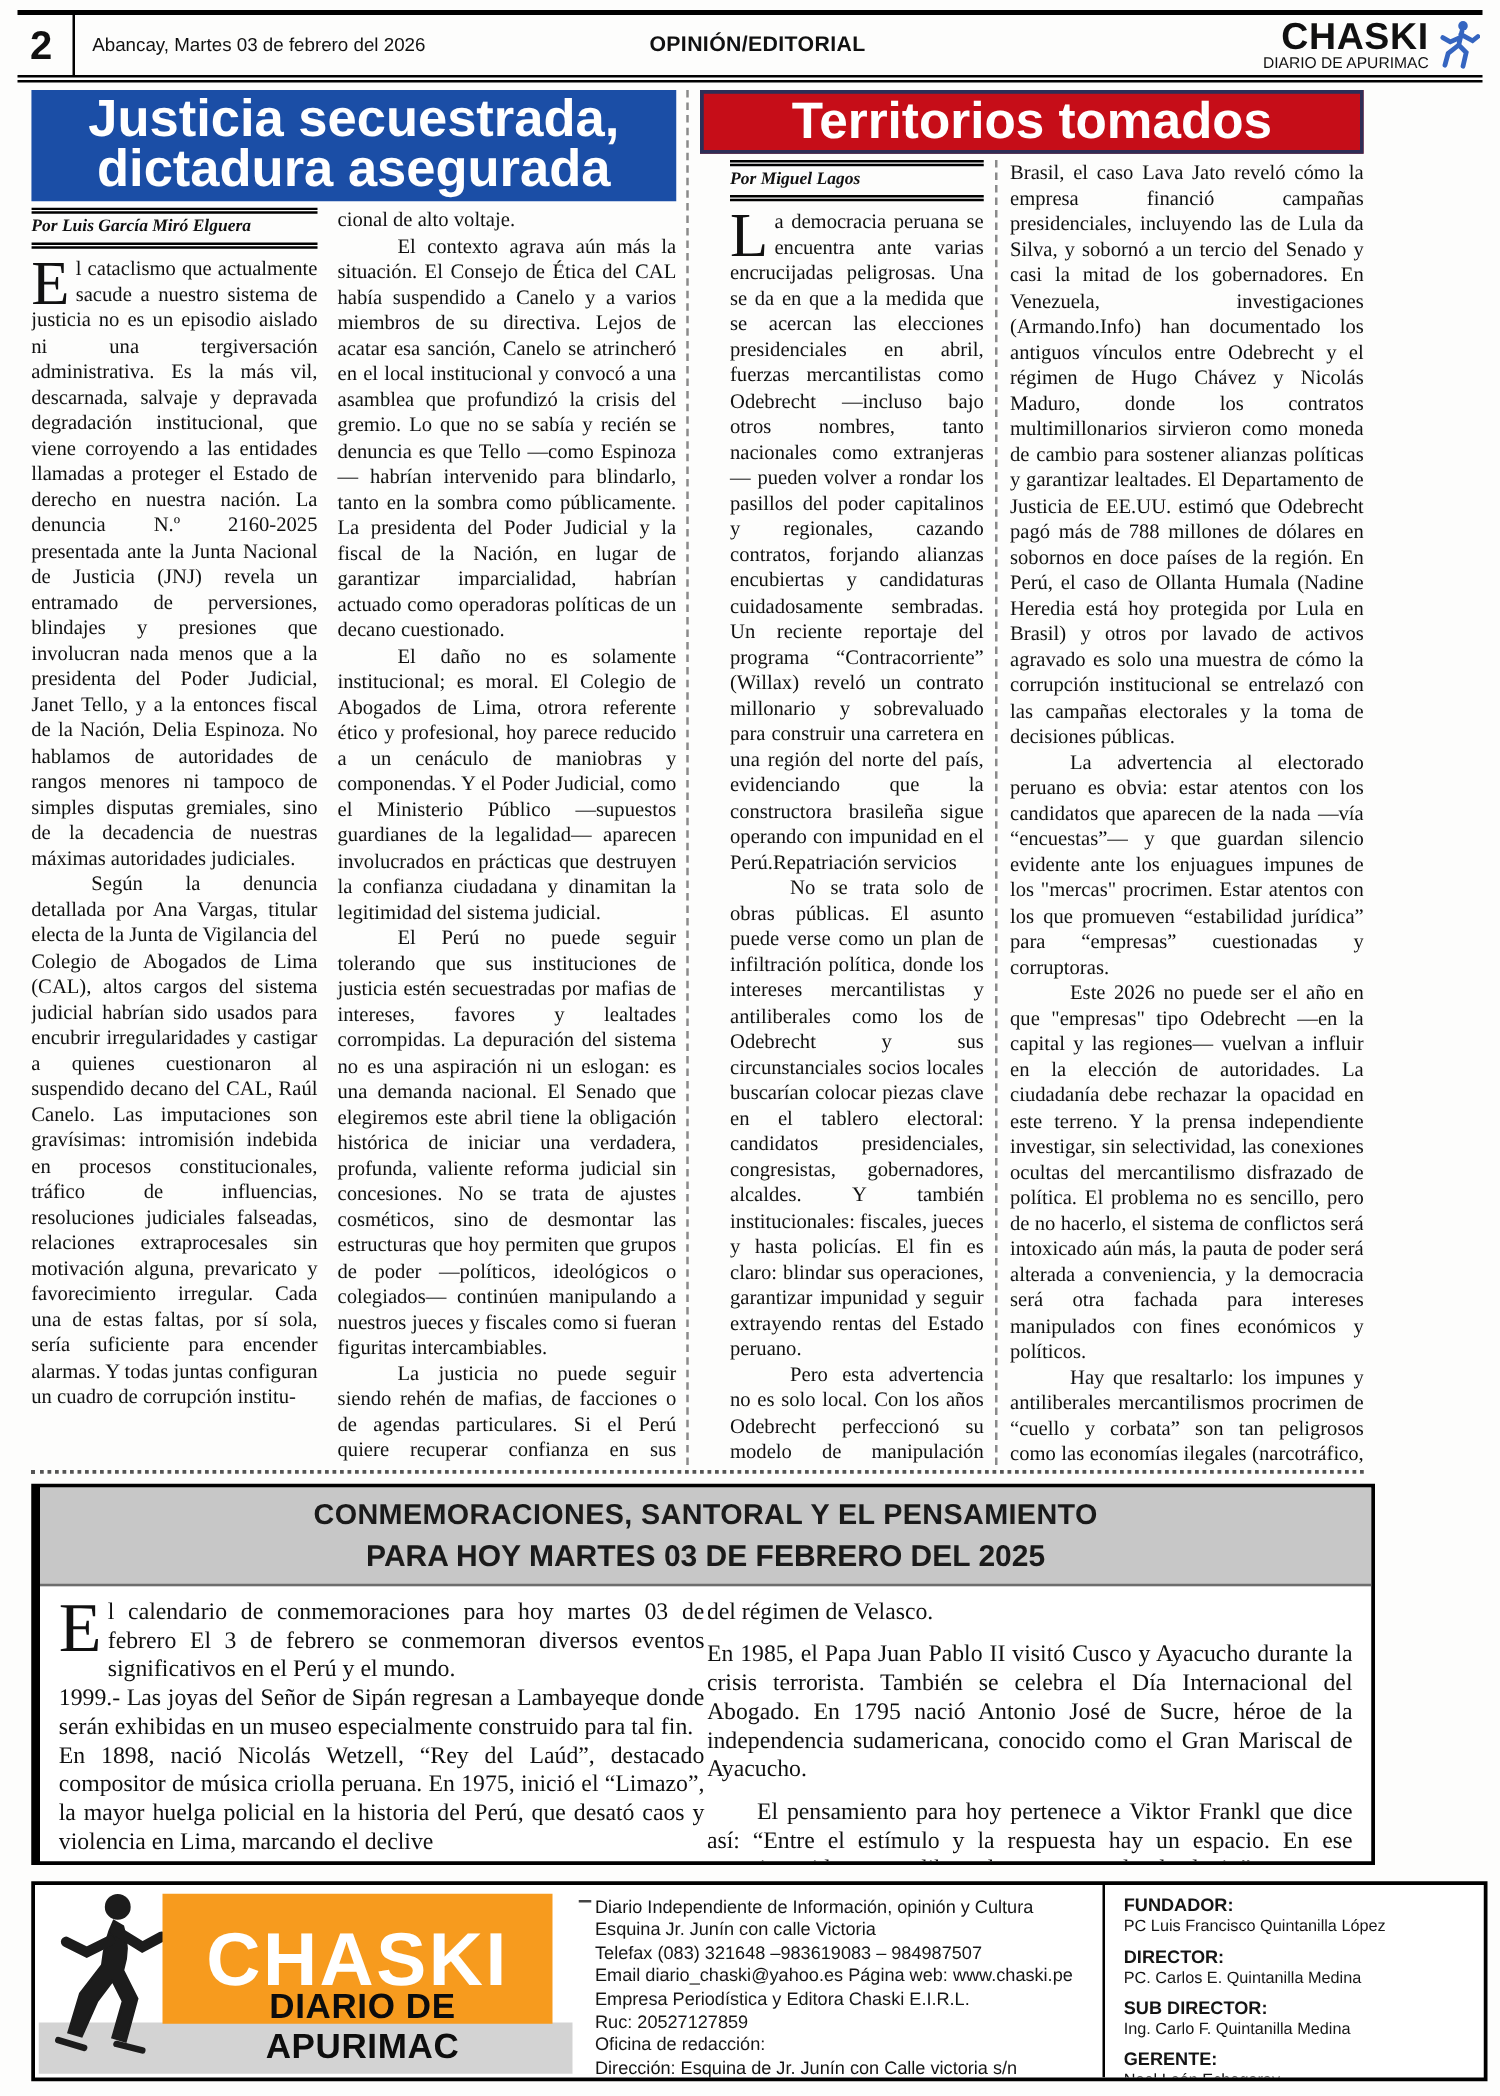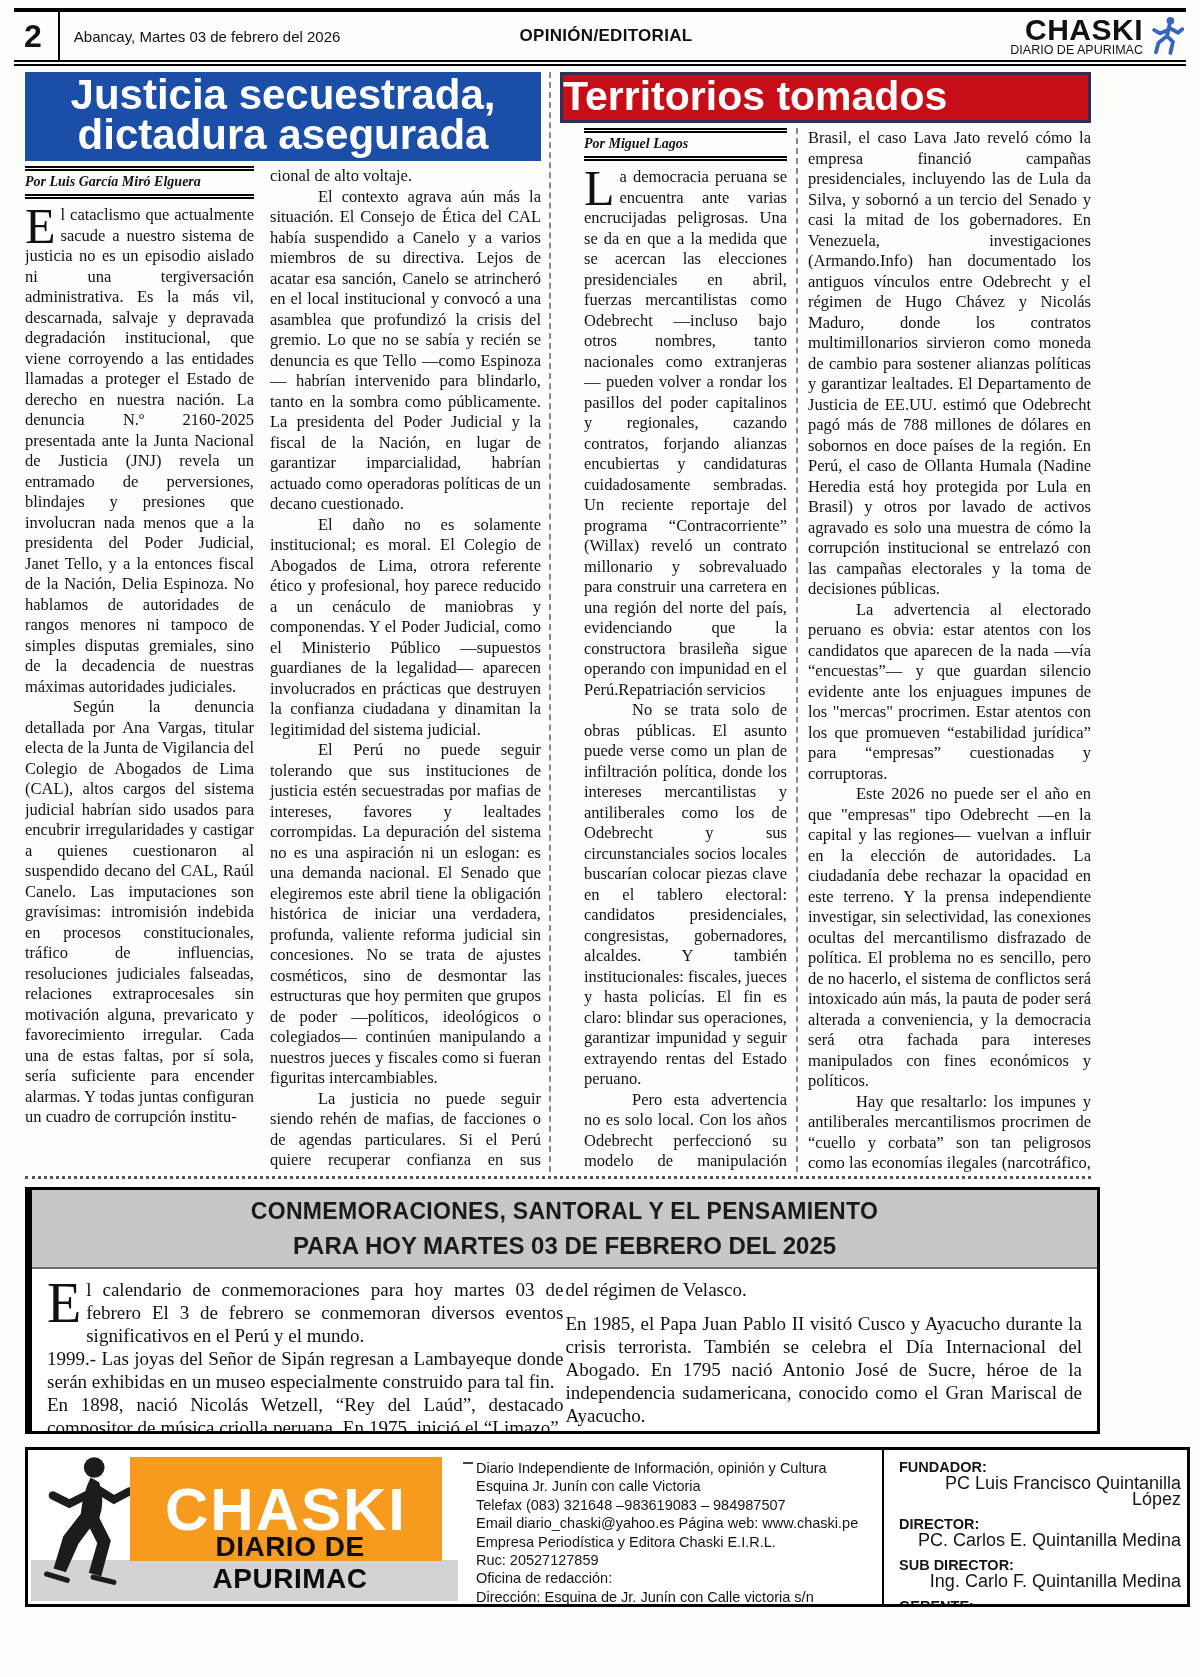--- a/index.html
+++ b/index.html
@@ -43,21 +43,21 @@
     background:var(--accent_blue); color:#fff; text-align:center;
     font-family:"Liberation Sans", sans-serif; font-weight:bold;
     font-size:42px; line-height:40px; padding:3px 0 6px;
   }
   .article-right {
     flex:1; margin-left:8px; border-left:2px dashed #8a8a8a; padding-left:9px;
     display:flex; flex-direction:column;
   }
   .title-red {
     background:var(--accent_red); border:3px solid var(--red_border); color:#fff;
-    font-family:"Liberation Sans", sans-serif; font-weight:bold;
+    text-align:center; font-family:"Liberation Sans", sans-serif; font-weight:bold;
     font-size:41px; line-height:42px; padding:0 0 3px;
   }
   .cols { display:flex; flex:1; overflow:hidden; margin-top:5px; }
   .colA { width:229px; flex:none; margin-right:16px; }
   .colB { flex:1; }
   .colC { width:214px; flex:none; border-right:2px dashed #8a8a8a; padding-right:9px;margin-left:24px; }
   .colD { flex:1; padding-left:10px; }
   .byline {
     border-top:5px double #000; border-bottom:5px double #000;
     font-weight:bold; font-style:italic; font-size:14px;
@@ -69,21 +69,21 @@
   }
   .cont > p:first-child { text-indent:0; }
   .body p.drop { text-indent:0; }
   .drop::first-letter {
     float:left; font-size:50px; line-height:39px; padding:2px 5px 0 0; font-weight:normal;
   }
   
   .dot-rule { margin:4px 0 0 25px; width:1066px; border-top:3px dotted #555; height:3px; }
   
   .bottom-box {
-    margin:8px 0 0 25px; width:1075px; height:247px;
+    margin:8px 0 0 25px; width:1075px; height:305px;
     border:3px solid #000; border-left:7px solid #000; overflow:hidden; background:#fff;
   }
   .bb-head {
     background:var(--header_gray); text-align:center; padding:8px 0 7px;
     font-family:"Liberation Sans", sans-serif; font-weight:bold; color:#1a1a1a;
     border-bottom:2px solid #6d6d6d;
   }
   .bb-line1 { font-size:23px; letter-spacing:0.3px; }
   .bb-line2 { font-size:24px; margin-top:7px; }
   .bb-body { display:flex; gap:2px; padding:9px 15px 6px 15px; }
@@ -119,21 +119,21 @@
   }
   .info-block::before { content:""; position:absolute; left:5px; top:12px; width:10px; height:2px; background:#444; }
   .info-block p { margin:0; }
   .staff-block {
     width:305px; flex:none; border-left:2px solid #000;
     padding:9px 6px 4px 15px;
     font-family:"Liberation Sans", sans-serif; color:#151515;
   }
   .staff-entry { margin-bottom:9px; }
   .staff-label { font-weight:bold; font-size:14.5px; line-height:16px; }
-  .staff-name { font-size:18px; line-height:16px;text-align:right; }
+  .staff-name { font-size:13px; line-height:16px; }
 </style>
 </head>
 <body>
 
 <div class="page">
 
   <header class="topbar">
     <div class="page-num">2</div>
     <div class="date">Abancay, Martes 03 de febrero del 2026</div>
     <div class="section-title">OPINIÓN/EDITORIAL</div>

